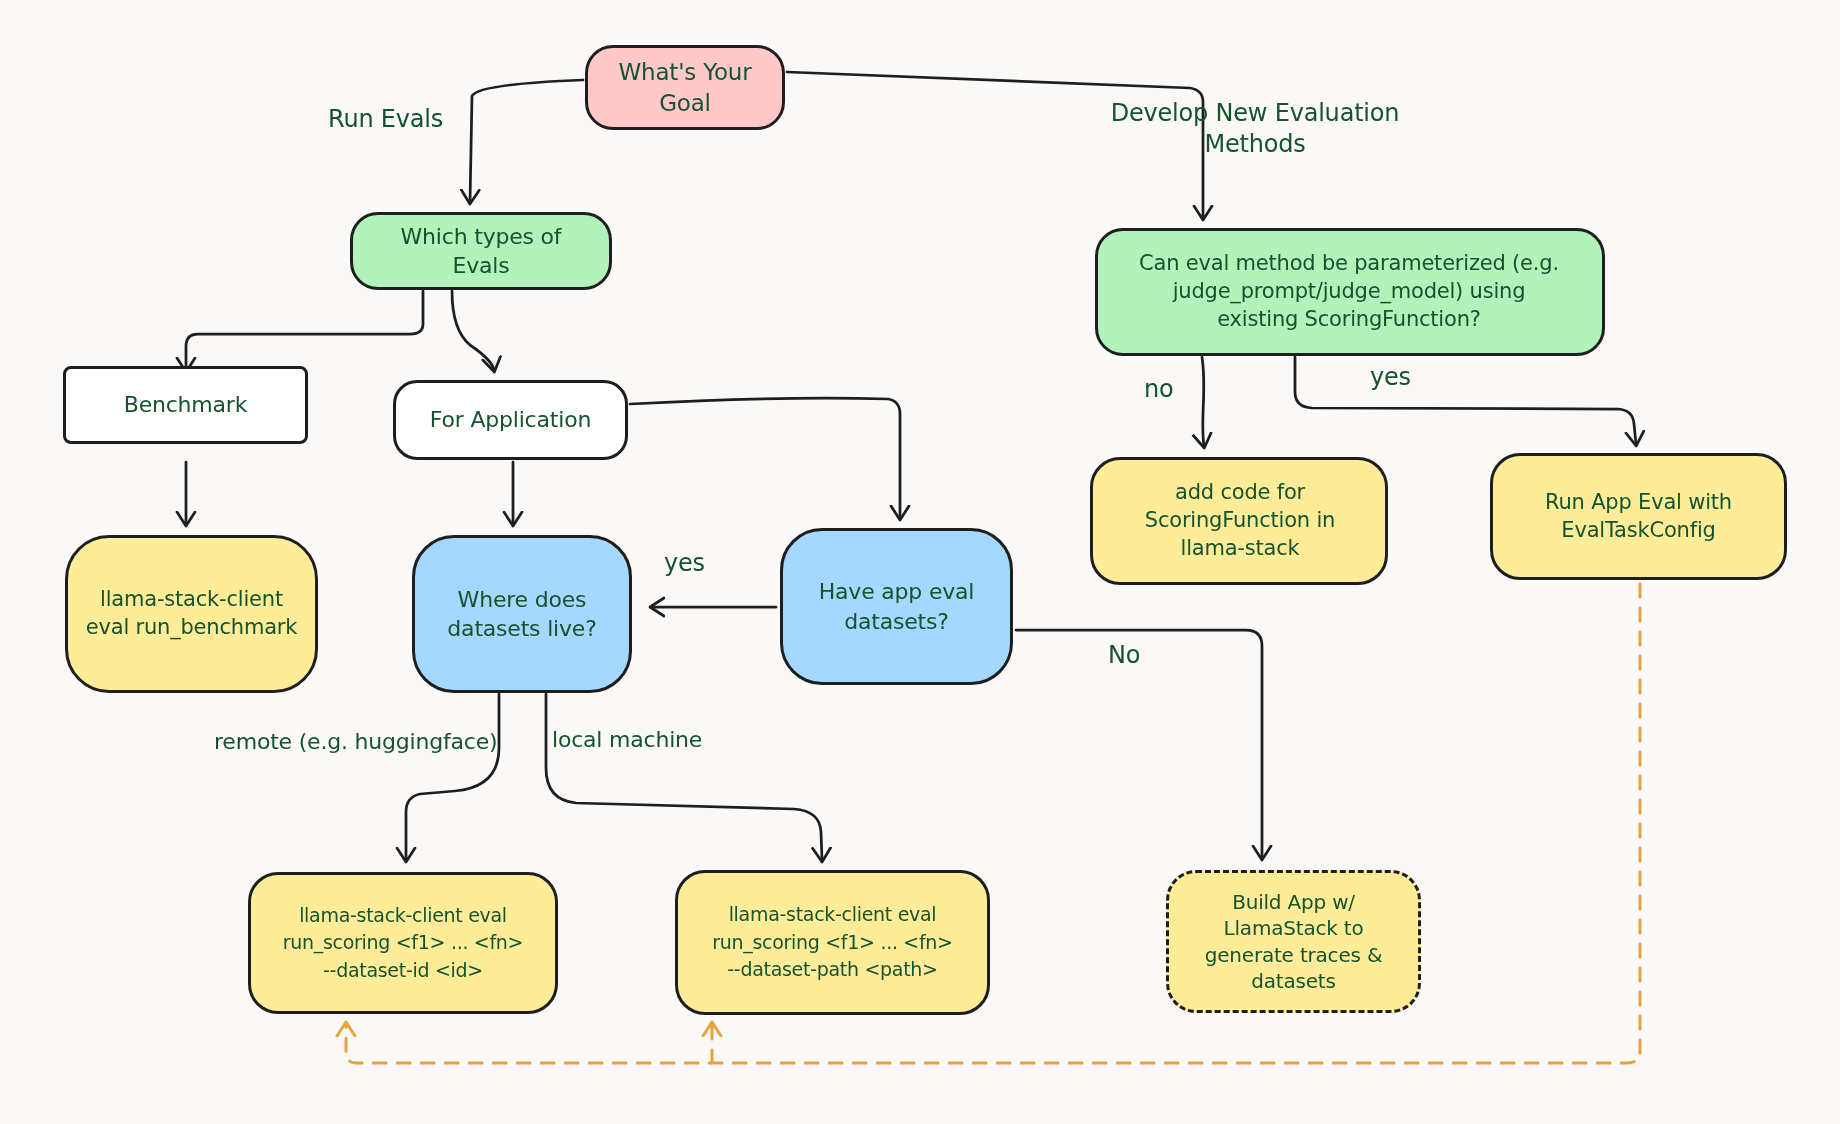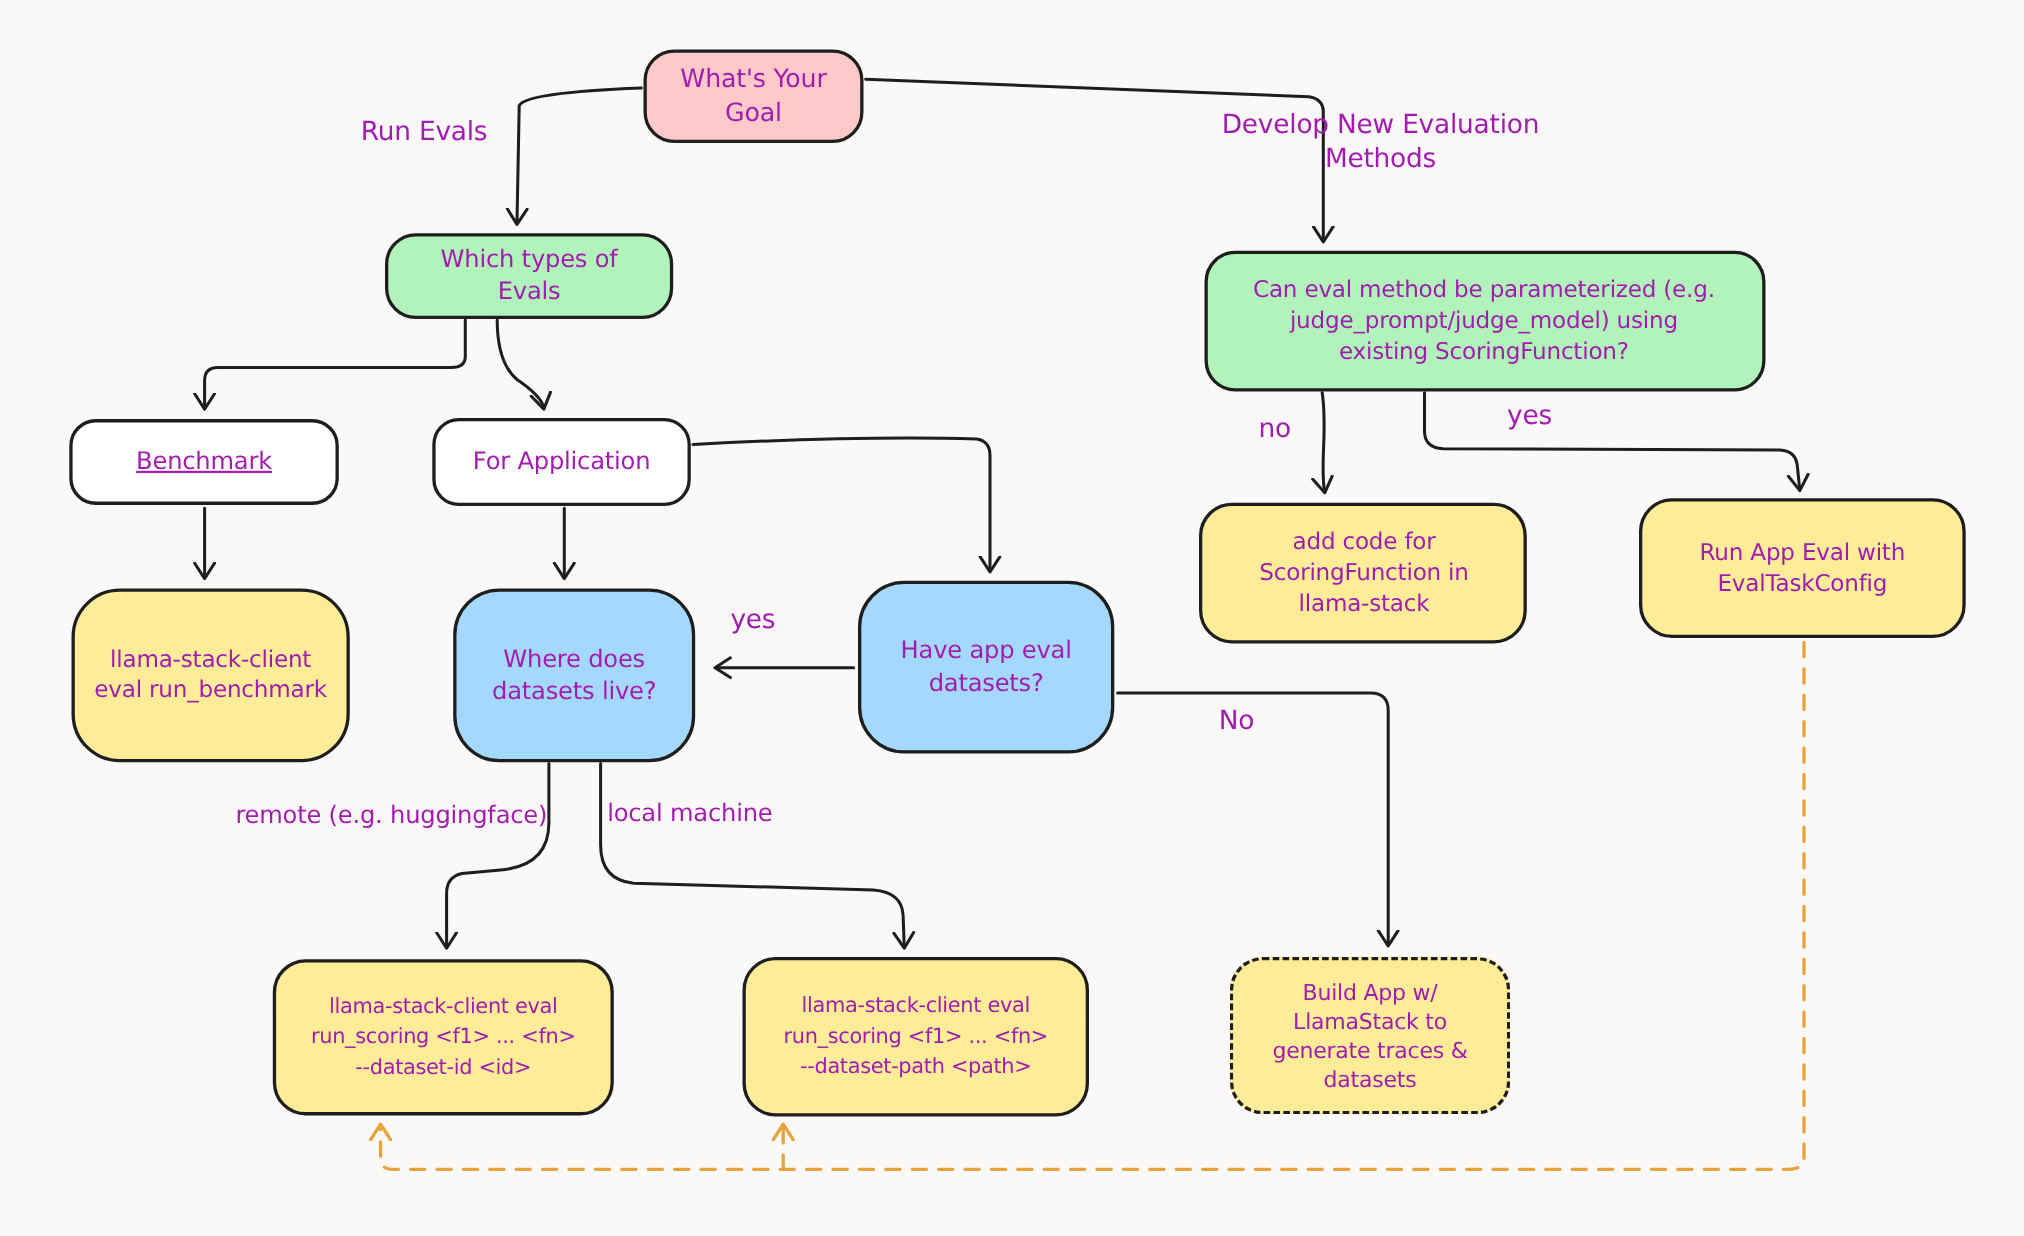--- a/index.html
+++ b/index.html
@@ -1,29 +1,29 @@
 <!DOCTYPE html>
 <html><head>
 <meta charset="utf-8">
 <style>
   html,body{margin:0;padding:0;background:#faf9f7;}
   #canvas{position:relative;width:1840px;height:1124px;overflow:hidden;
-          font-family:"DejaVu Sans","Liberation Sans",sans-serif;color:#a21caf;}
+          font-family:"DejaVu Sans","Liberation Sans",sans-serif;color:#14532d;}
   svg.edges{position:absolute;left:0;top:0;width:1840px;height:1124px;}
   .node{position:absolute;display:flex;align-items:center;justify-content:center;
         text-align:center;border:3px solid #1e1e1e;border-radius:28px;
         white-space:pre-line;line-height:1.32;font-size:22px;letter-spacing:-0.2px;
         box-sizing:border-box;padding:6px 14px;background:#fff;}
   .pink{background:#ffc9c9;}
   .green{background:#b2f2bb;}
   .blue{background:#a5d8ff;border-radius:42px;}
   .yellow{background:#ffec99;}
   .biground{border-radius:44px;}
   .cmd{font-size:19px;line-height:1.45;letter-spacing:-0.3px;border-radius:30px;}
-  .dashedbox{border:3px dashed #1e1e1e;border-radius:30px;font-size:20px;}
+  .dashedbox{border:3px dashed #1e1e1e;border-radius:30px;font-size:20px;margin-left:48px;}
   .elabel{position:absolute;font-size:24px;white-space:pre-line;letter-spacing:-0.2px;
           line-height:1.3;}
   .center{text-align:center;}
   .small{font-size:22px;margin-left:34px;}
 </style>
 </head>
 <body>
 
 <div id="canvas">
 
@@ -60,21 +60,21 @@
   <div class="node pink" style="left:585px;top:45px;width:200px;height:85px;font-size:23px;">What's Your
 Goal</div>
 
   <div class="node green" style="left:350px;top:212px;width:262px;height:78px;">Which types of
 Evals</div>
 
   <div class="node green" style="left:1095px;top:228px;width:510px;height:128px;font-size:21px;padding-left:12px;">Can eval method be parameterized (e.g.
 judge_prompt/judge_model) using
 existing ScoringFunction?</div>
 
-  <div class="node" style="left:63px;top:381px;width:245px;height:78px;border-radius:24px;text-decoration:underline;">Benchmark</div>
+  <div class="node" style="left:63px;top:366px;width:245px;height:78px;border-radius:8px;">Benchmark</div>
 
   <div class="node" style="left:393px;top:380px;width:235px;height:80px;border-radius:24px;">For Application</div>
 
   <div class="node yellow biground" style="left:65px;top:535px;width:253px;height:158px;font-size:21px;">llama-stack-client
 eval run_benchmark</div>
 
   <div class="node blue" style="left:412px;top:535px;width:220px;height:158px;">Where does
 datasets live?</div>
 
   <div class="node blue" style="left:780px;top:528px;width:233px;height:157px;">Have app eval

